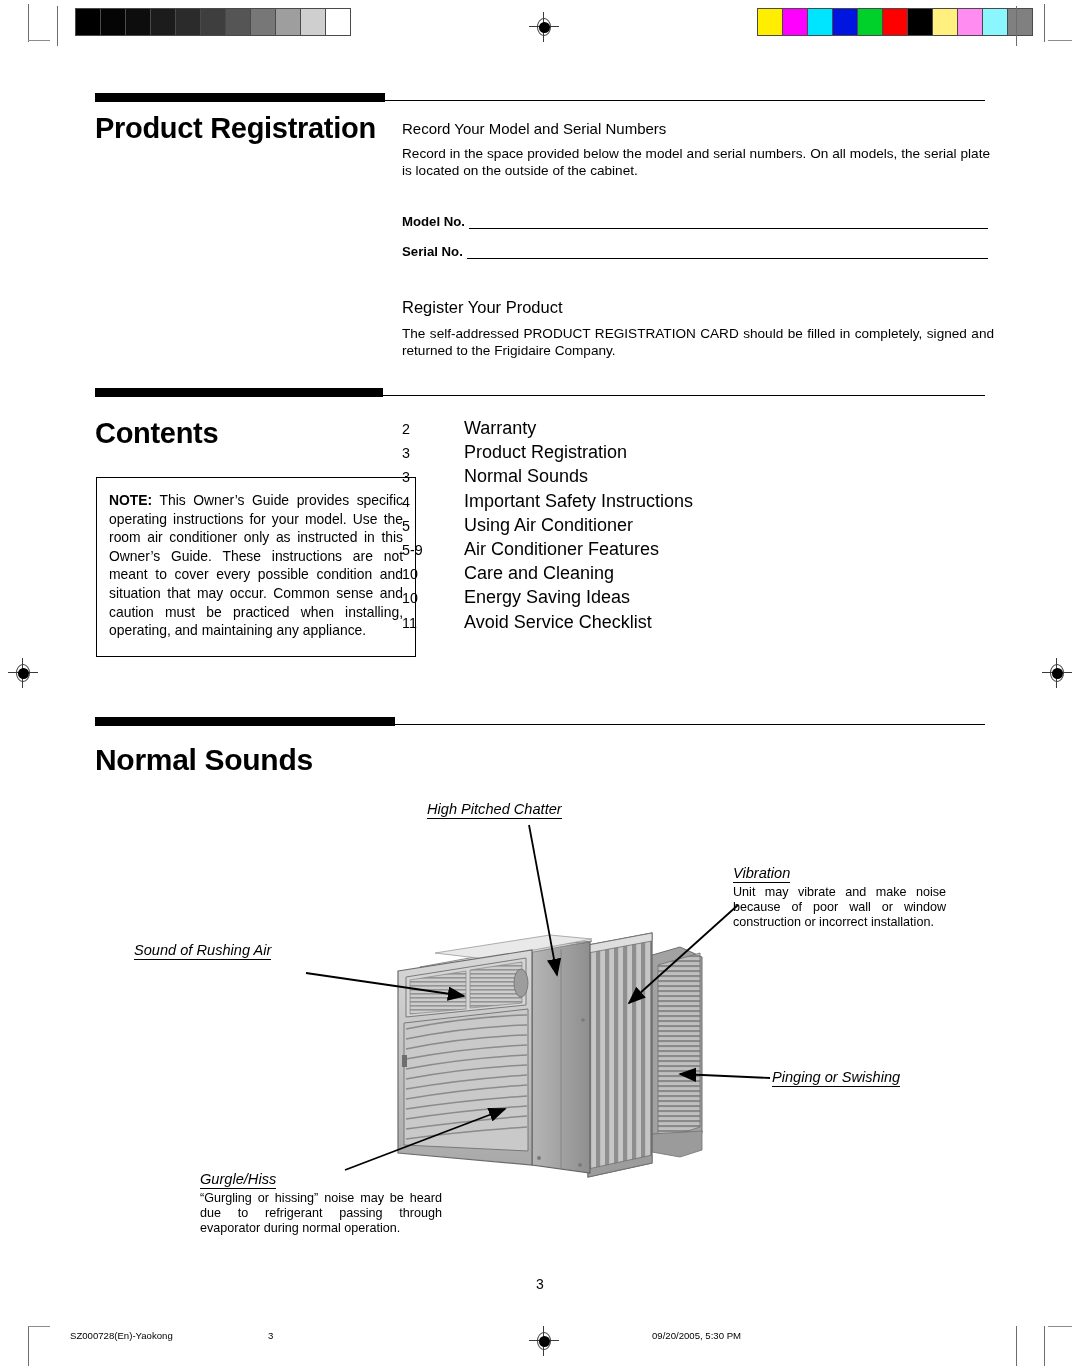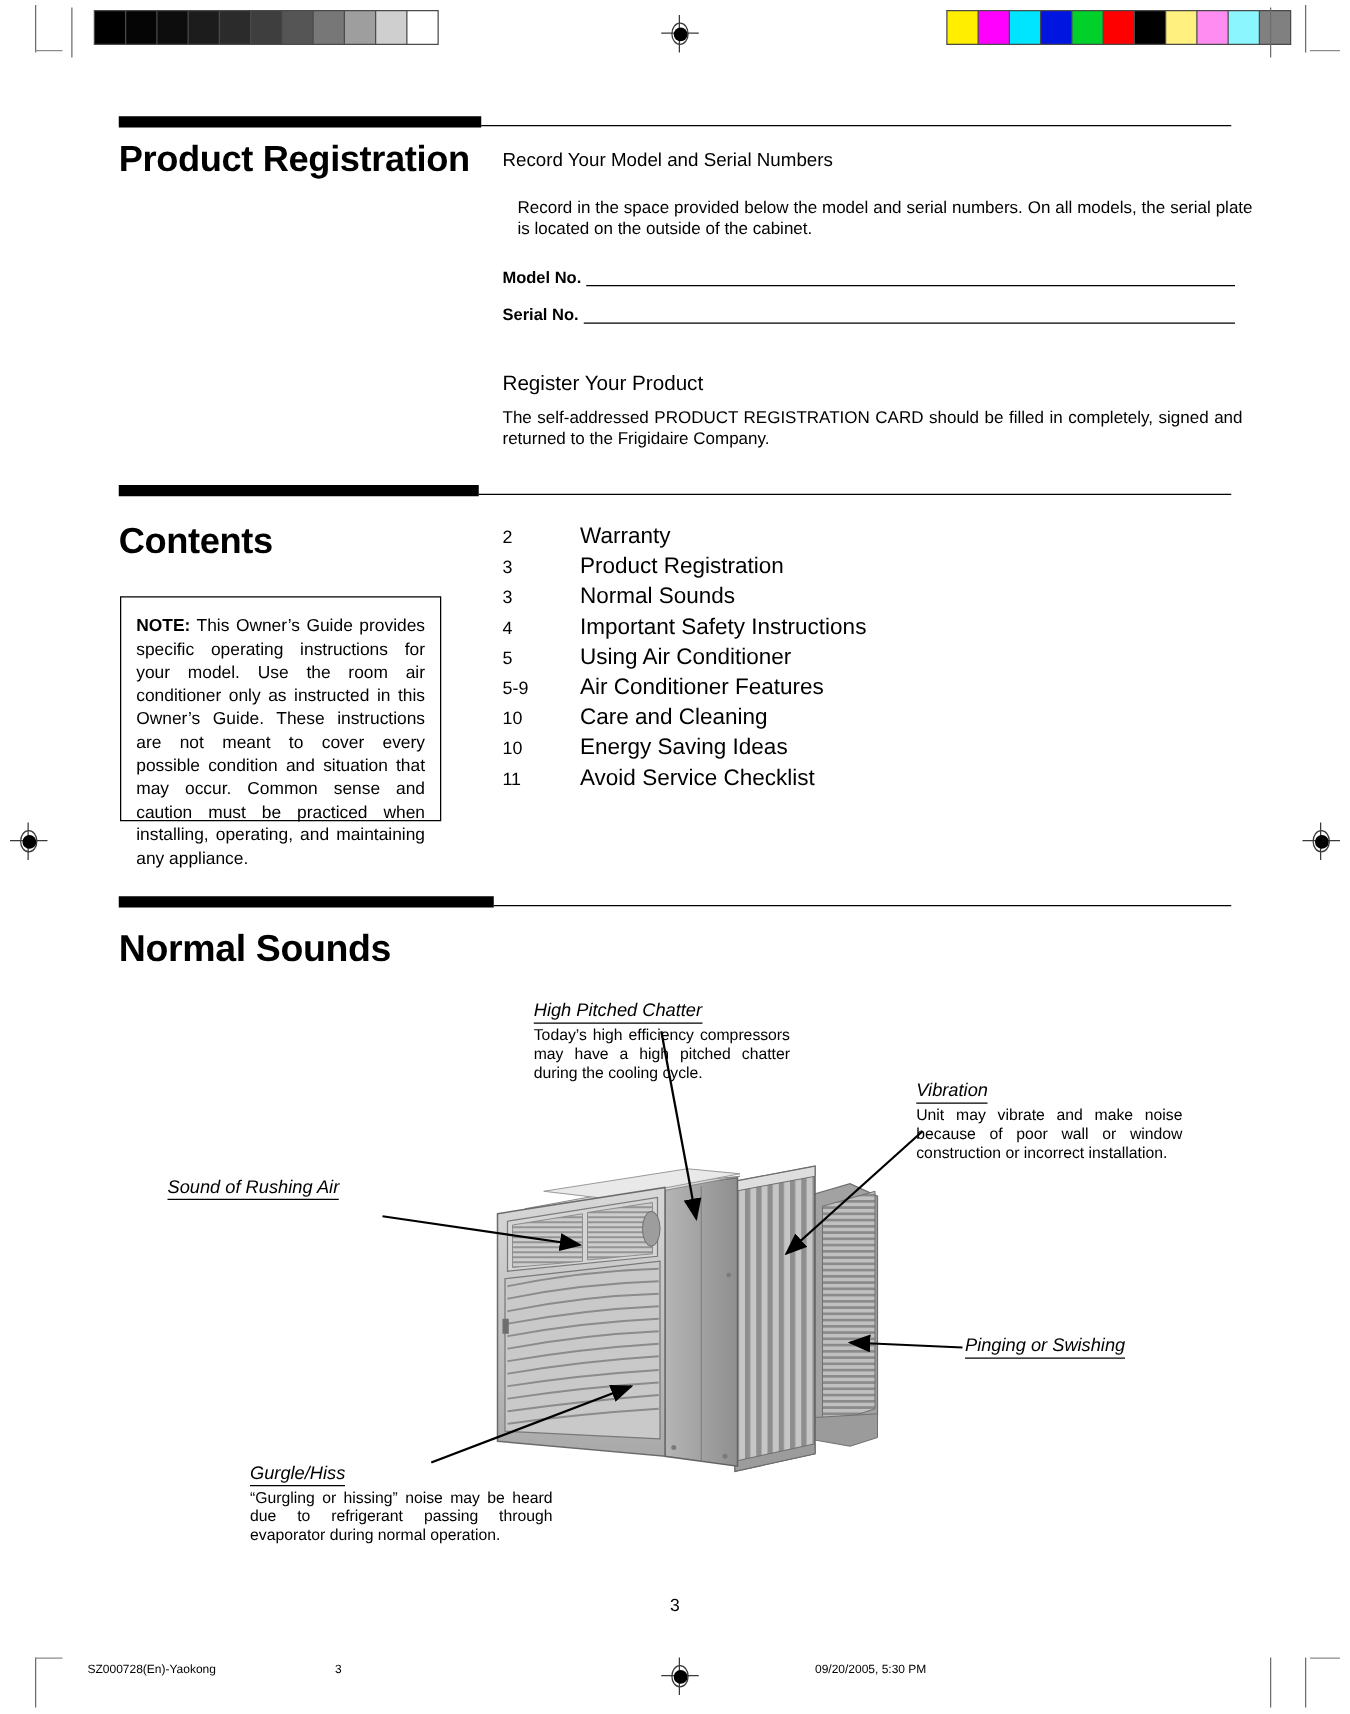--- a/index.html
+++ b/index.html
@@ -227,21 +227,21 @@
 
 <div class="sec-rule" style="left:95px; top:93px; width:890px; height:10px;">
   <div class="thick" style="width:290px;"></div>
   <div class="thin" style="left:290px; width:600px;"></div>
 </div>
 
 <h1 class="sec-title" style="left:95px; top:112px; font-size:29px; margin:0;">Product Registration</h1>
 
 <h2 class="sub-head" style="left:402px; top:120px; margin:0;">Record Your Model and Serial Numbers</h2>
 
-<p class="body-text" style="left:402px; top:145px; width:588px; margin:12px;">Record in the space provided below the model and serial numbers. On all models, the serial plate is located on the outside of the cabinet.</p>
+<p class="body-text" style="left:402px; top:145px; width:588px; margin:0;">Record in the space provided below the model and serial numbers. On all models, the serial plate is located on the outside of the cabinet.</p>
 
 <div class="field-row" style="left:402px; top:214px; width:586px;">
   <span class="lbl">Model No.</span>
   <span class="rule"></span>
 </div>
 
 <div class="field-row" style="left:402px; top:244px; width:586px;">
   <span class="lbl">Serial No.</span>
   <span class="rule"></span>
 </div>
@@ -250,21 +250,21 @@
 
 <p class="body-text" style="left:402px; top:325px; width:592px; margin:0;">The self-addressed PRODUCT REGISTRATION CARD should be filled in completely, signed and returned to the Frigidaire Company.</p>
 
 <div class="sec-rule" style="left:95px; top:388px; width:890px; height:10px;">
   <div class="thick" style="width:288px;"></div>
   <div class="thin" style="left:288px; width:602px;"></div>
 </div>
 
 <h1 class="sec-title" style="left:95px; top:417px; font-size:29px; margin:0;">Contents</h1>
 
-<div class="note-box" style="left:96px; top:477px; width:257px; height:180px;">
+<div class="note-box" style="left:96px; top:477px; width:320px; height:180px;">
   <p>
     <span class="note-lead">NOTE:</span><span> This Owner’s Guide provides specific operating instructions for your model. Use the room air conditioner only as instructed in this Owner’s Guide. These instructions are not meant to cover every possible condition and situation that may occur. Common sense and caution must be practiced when installing, operating, and maintaining any appliance.</span>
   </p>
 </div>
 
 <div class="toc" id="toc" style="left:402px; top:418px; width:330px;">
     <div class="toc-row">
       <span class="toc-page">2</span>
       <span class="toc-label">Warranty</span>
     </div>
@@ -408,21 +408,20 @@
 
   <line x1="306" y1="973" x2="464" y2="996" stroke="#000" stroke-width="1.8" marker-end="url(#arrow)"></line>
 
   <line x1="770" y1="1078" x2="680" y2="1074" stroke="#000" stroke-width="1.8" marker-end="url(#arrow)"></line>
 
   <line x1="345" y1="1170" x2="505" y2="1109" stroke="#000" stroke-width="1.8" marker-end="url(#arrow)"></line>
 </svg>
 
 <div class="callout" style="left:427px; top:800px; width:205px;">
   <div class="co-title">High Pitched Chatter</div>
-  <div class="co-body">Today’s high efficiency compressors may have a high pitched chatter during the cooling cycle.</div>
 </div>
 
 <div class="callout" style="left:733px; top:864px; width:213px;">
   <div class="co-title">Vibration</div>
   <div class="co-body">Unit may vibrate and make noise because of poor wall or window construction or incorrect installation.</div>
 </div>
 
 <div class="callout" style="left:134px; top:941px; width:180px;">
   <div class="co-title">Sound of Rushing Air</div>
 </div>

